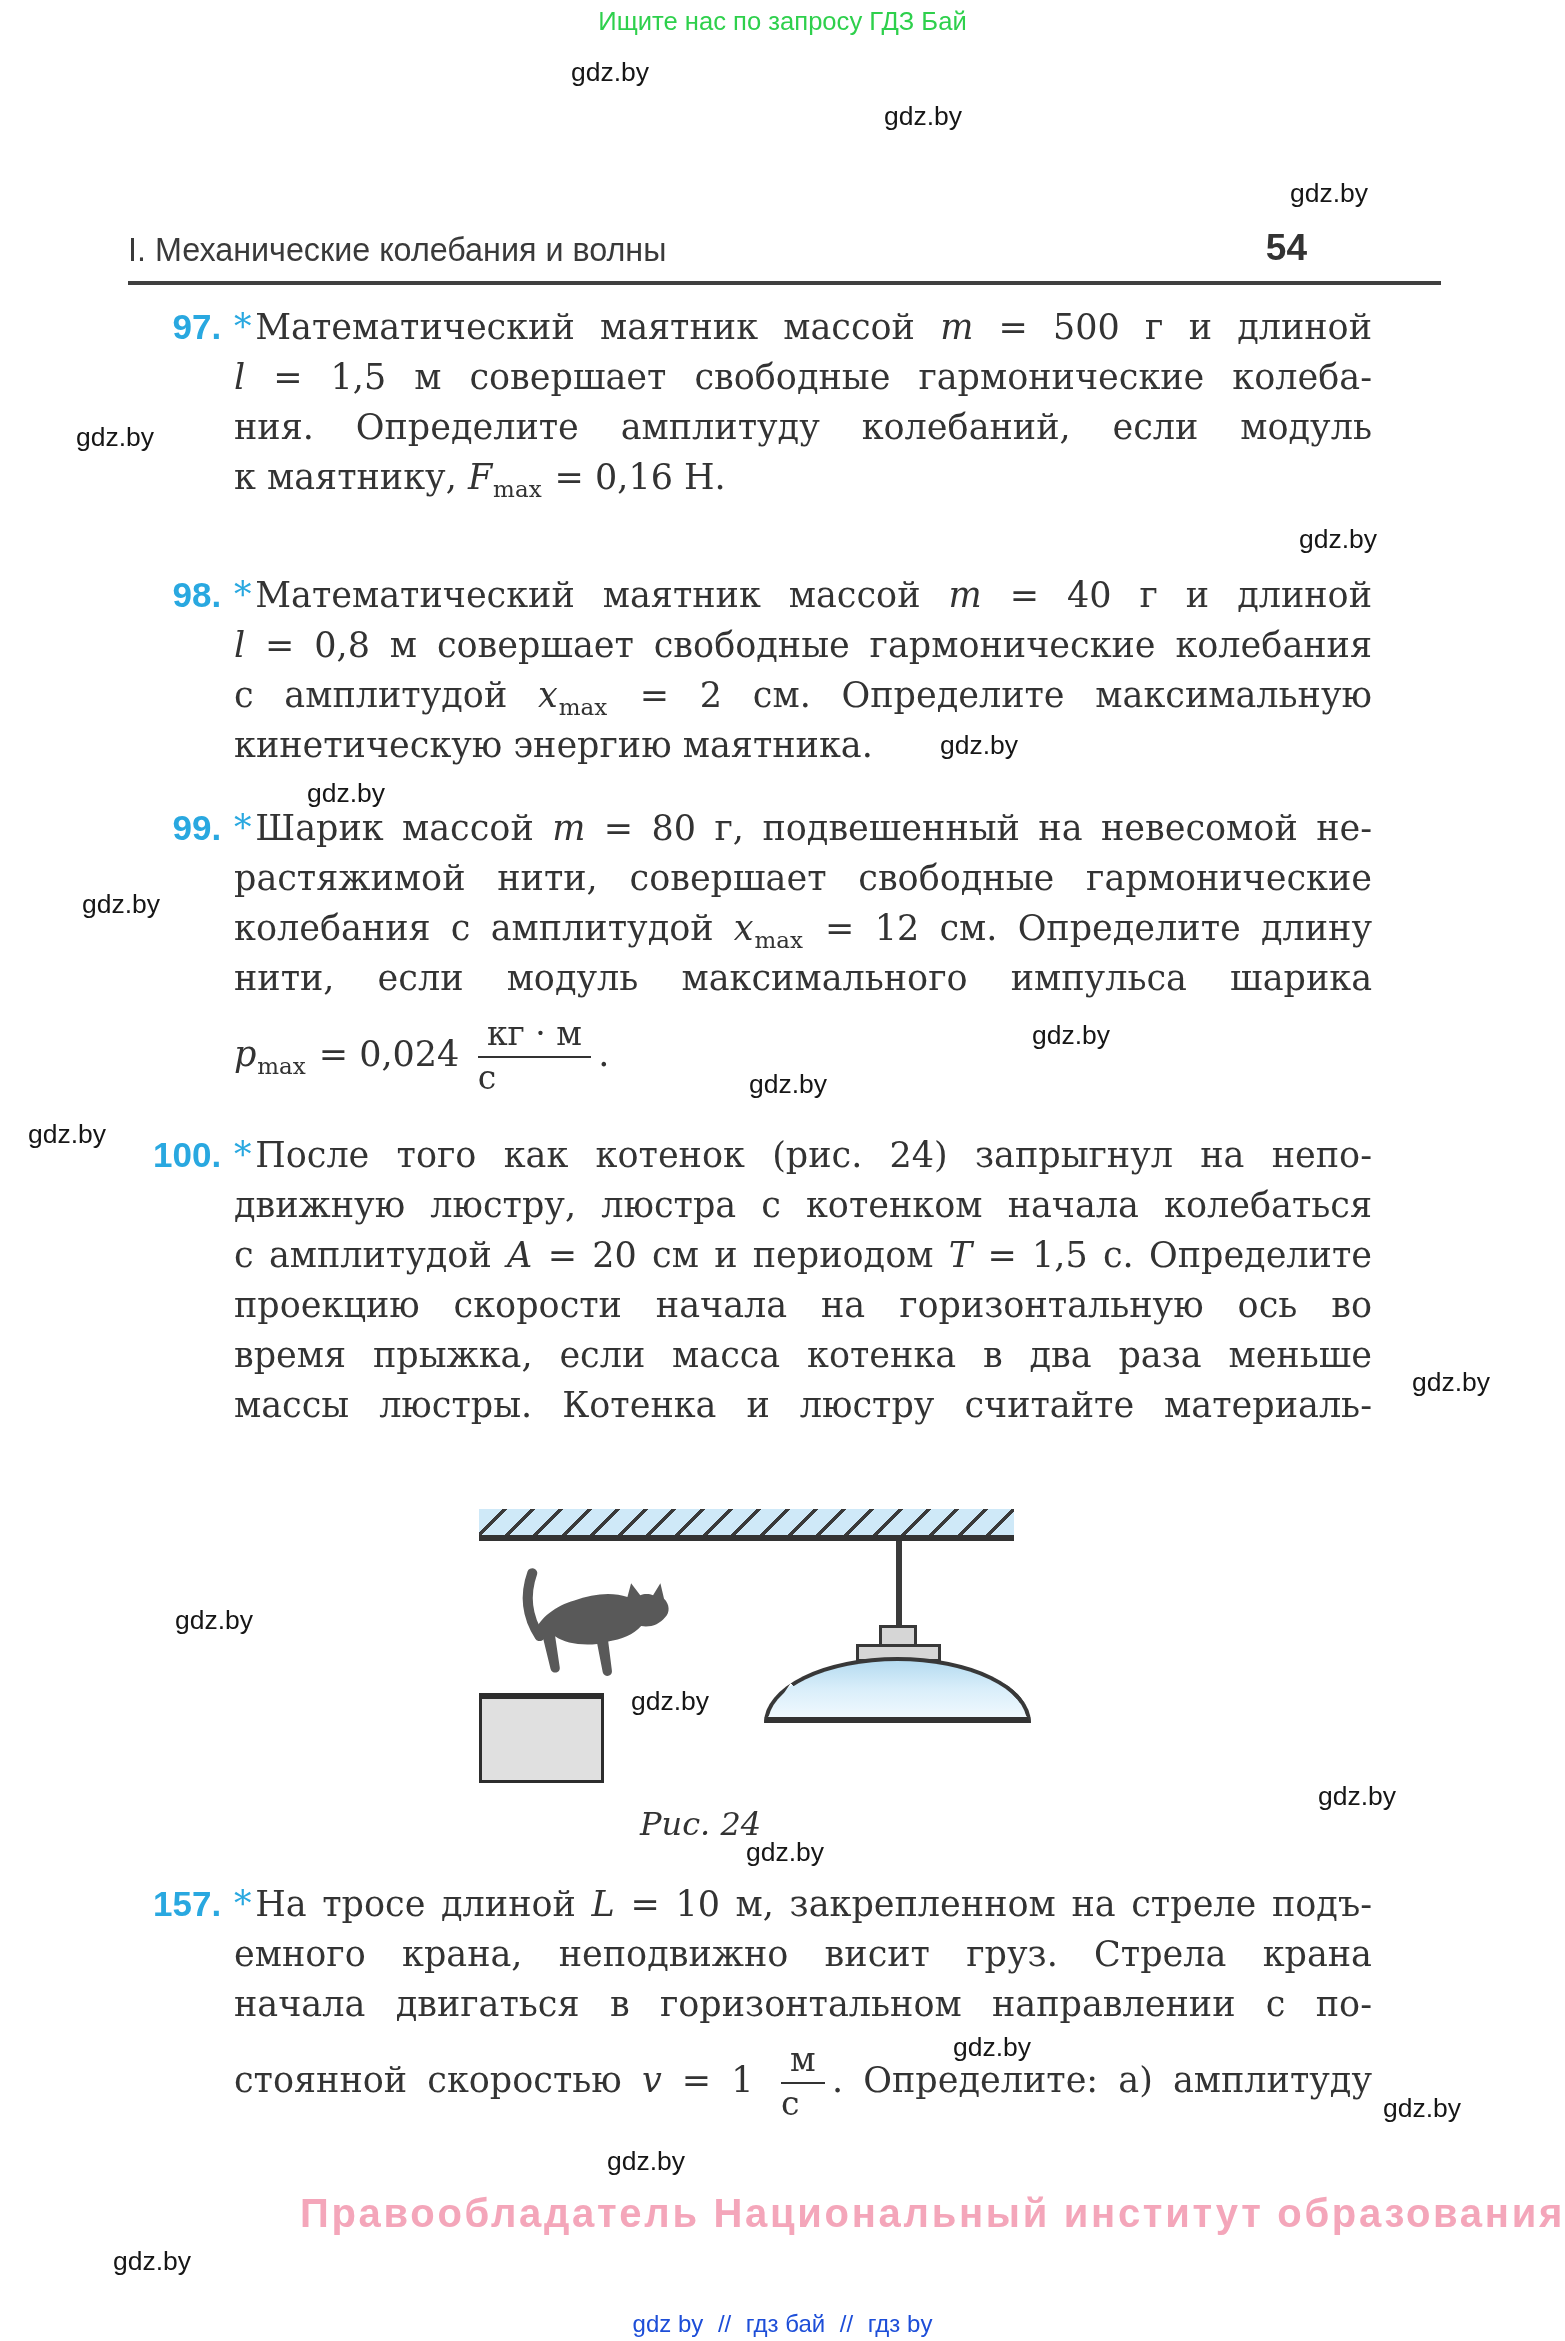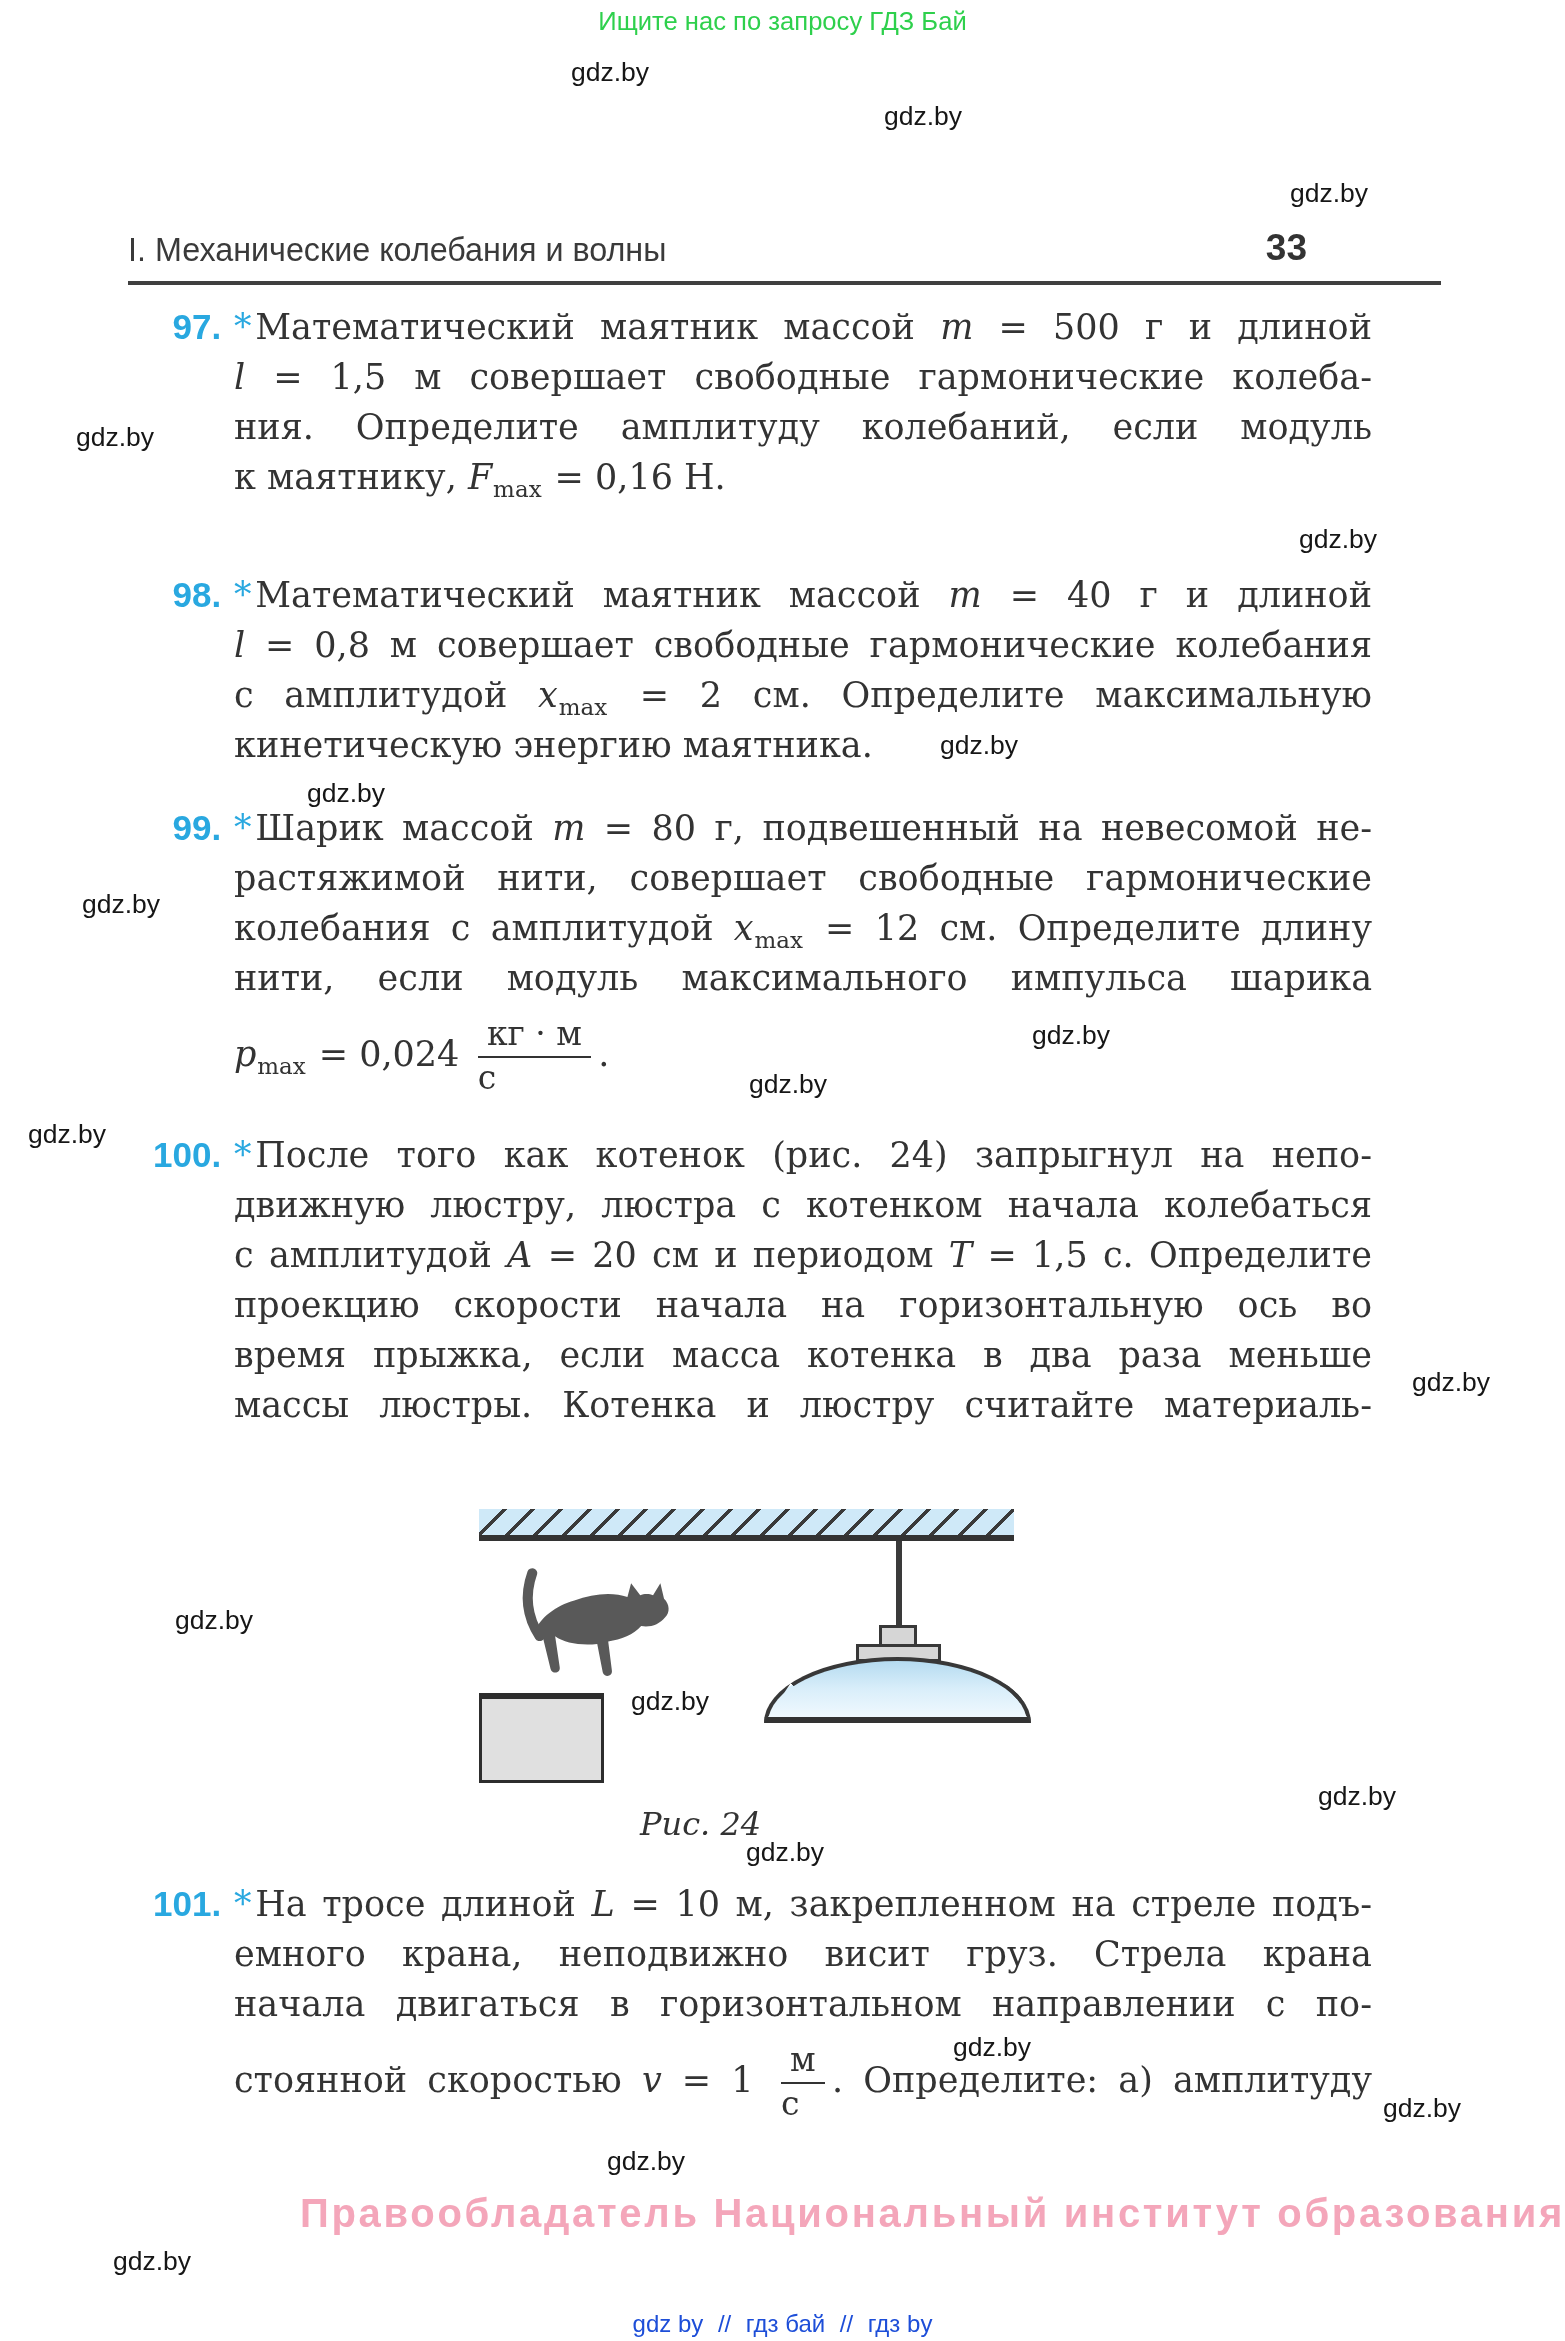--- a/index.html
+++ b/index.html
@@ -113,21 +113,21 @@
     <div class="wm" style="left: 670px; top: 1701px;">gdz.by</div>
     <div class="wm" style="left: 1357px; top: 1796px;">gdz.by</div>
     <div class="wm" style="left: 785px; top: 1852px;">gdz.by</div>
     <div class="wm" style="left: 992px; top: 2047px;">gdz.by</div>
     <div class="wm" style="left: 1422px; top: 2108px;">gdz.by</div>
     <div class="wm" style="left: 646px; top: 2161px;">gdz.by</div>
     <div class="wm" style="left: 152px; top: 2261px;">gdz.by</div>
   </div>
 
 <div class="hdr-title">I. Механические колебания и волны</div>
-<div class="hdr-num">33</div>
+<div class="hdr-num">54</div>
 <div class="hdr-rule"></div>
 
 <div class="prob" style="top:302px">
     <div class="pnum">97.</div>
     <div class="lines">
       <div class="tline"><span class="star">*</span><span class="r">Математический маятник массой </span><span class="i">m</span><span class="r"> = 500 г и длиной</span></div>
       <div class="tline"><span class="i">l</span><span class="r"> = 1,5 м совершает свободные гармонические колеба-</span></div>
       <div class="tline"><span class="r">ния. Определите амплитуду колебаний, если модуль</span></div>
       <div class="tline nofill"><span class="r">к маятнику, </span><span class="i">F</span><span class="sub">max</span><span class="r"> = 0,16 Н.</span></div>
     </div>
@@ -156,21 +156,21 @@
     <div class="lines">
       <div class="tline"><span class="star">*</span><span class="r">После того как котенок (рис. 24) запрыгнул на непо-</span></div>
       <div class="tline"><span class="r">движную люстру, люстра с котенком начала колебаться</span></div>
       <div class="tline"><span class="r">с амплитудой </span><span class="i">A</span><span class="r"> = 20 см и периодом </span><span class="i">T</span><span class="r"> = 1,5 с. Определите</span></div>
       <div class="tline"><span class="r">проекцию скорости начала на горизонтальную ось во</span></div>
       <div class="tline"><span class="r">время прыжка, если масса котенка в два раза меньше</span></div>
       <div class="tline"><span class="r">массы люстры. Котенка и люстру считайте материаль-</span></div>
     </div>
   </div>
 <div class="prob" style="top:1879px">
-    <div class="pnum">101.</div>
+    <div class="pnum">157.</div>
     <div class="lines">
       <div class="tline"><span class="star">*</span><span class="r">На тросе длиной </span><span class="i">L</span><span class="r"> = 10 м, закрепленном на стреле подъ-</span></div>
       <div class="tline"><span class="r">емного крана, неподвижно висит груз. Стрела крана</span></div>
       <div class="tline"><span class="r">начала двигаться в горизонтальном направлении с по-</span></div>
       <div class="tline tall"><span class="r">стоянной скоростью </span><span class="i">v</span><span class="r"> = 1 </span><span class="frac"><span class="num">м</span><span class="den">с</span></span><span class="r">. Определите: а) амплитуду</span></div>
     </div>
   </div>
 
 <div>
   <div class="ceiling"></div>

